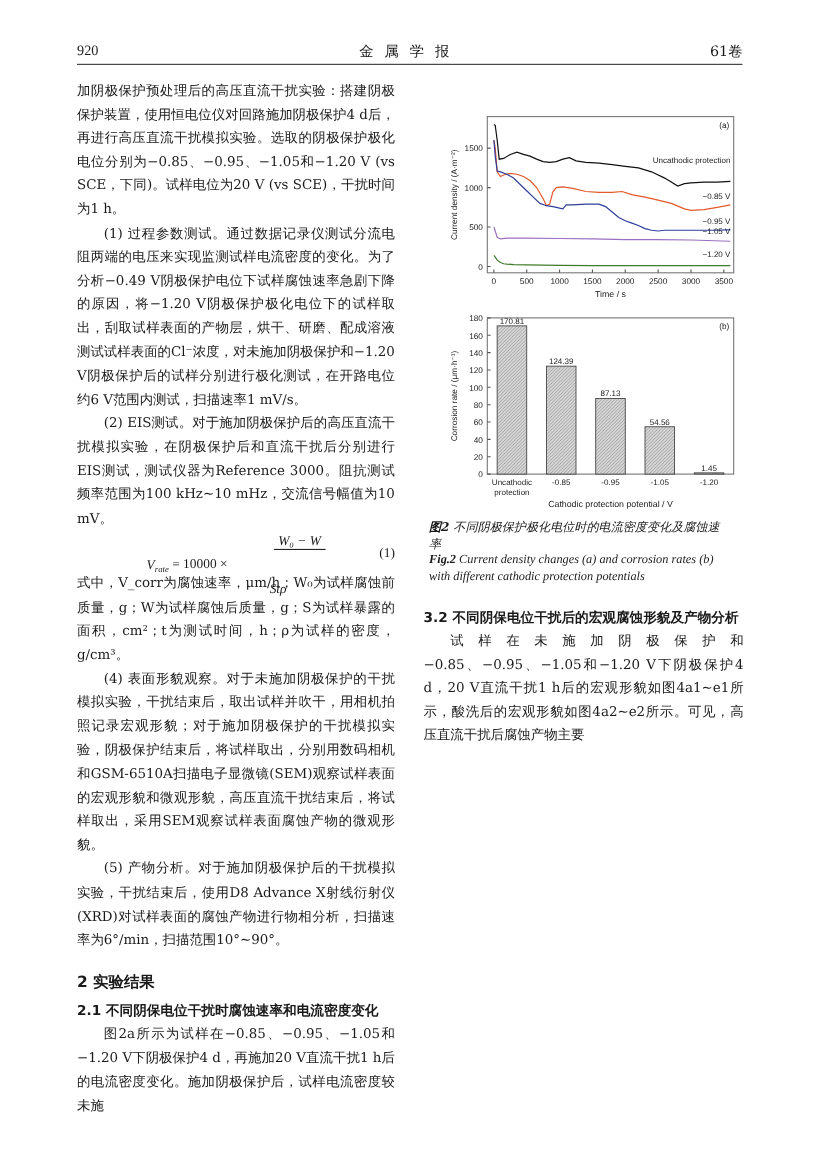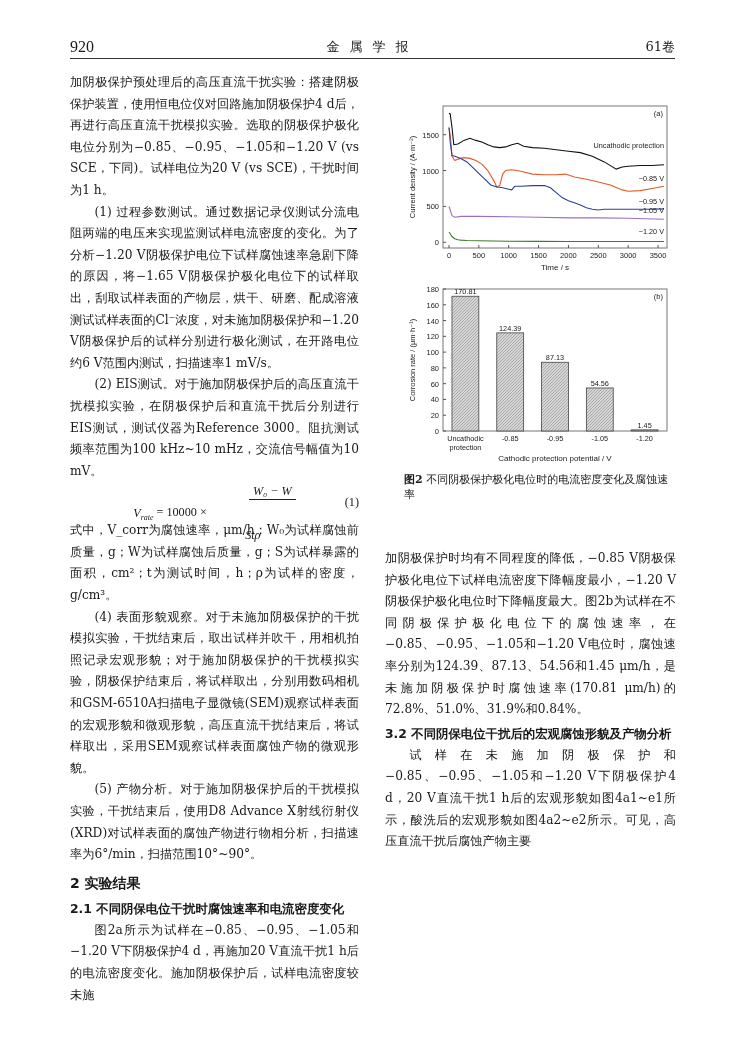--- a/index.html
+++ b/index.html
@@ -1,55 +1,55 @@
 <!DOCTYPE html>
 <html><head>
 <meta charset="utf-8">
 <style>
   html, body { margin:0; padding:0; background:#ffffff; }
   body { width:745px; height:1053px; position:relative; overflow:hidden;
          font-family:"DejaVu Serif","Liberation Serif",serif; color:#1a1a1a; }
   .header { position:absolute; left:70px; right:70px; top:38px; height:20px;
             border-bottom:1px solid #333; font-size:12px; }
-  .header .pg { position:absolute; left:0; top:0; font-family:"Liberation Serif",serif; font-size:16px; }
+  .header .pg { position:absolute; left:0; top:0; font-family:"Liberation Serif",serif; font-size:13px; }
   .header .jt { position:absolute; left:0; right:0; text-align:center; top:0; letter-spacing:10px; font-size:13px; }
   .header .vol { position:absolute; right:0; top:0; font-size:13px; }
   .col { position:absolute; font-size:12.2px; line-height:21.6px; text-align:justify; }
   .col.left { left:70px; width:289px; top:72px; }
   .col.right { left:385px; width:291px; top:548px; }
   .col p { margin:0; }
   .col p.ind { text-indent:2em; }
   .eq { text-align:center; position:relative; height:34px; margin:2px 0; font-family:"Liberation Serif",serif; font-style:italic; }
   .eq .frac { display:inline-block; vertical-align:middle; text-align:center; }
   .eq .frac .num { border-bottom:1px solid #222; padding:0 4px; line-height:15px;margin-left:39px; }
   .eq .frac .den { line-height:15px;margin-top:28px; }
   .eq .lhs { vertical-align:middle; }
   .eq .no { position:absolute; right:0; top:8px; font-style:normal; }
-  h2.sec { font-family:"DejaVu Sans","Liberation Sans",sans-serif; font-size:14px; font-weight:bold; margin:6px 0 4px 0; line-height:22px; }
+  h2.sec { font-family:"DejaVu Sans","Liberation Sans",sans-serif; font-size:14px; font-weight:bold; margin:16px 0 4px 0; line-height:22px; }
   h3.sub { font-family:"DejaVu Sans","Liberation Sans",sans-serif; font-size:12.4px; font-weight:bold; margin:2px 0 0 0; line-height:22px; }
   .fig { position:absolute; }
   .fig svg text { font-family:"Liberation Sans","DejaVu Sans",sans-serif; }
-  .caption { position:absolute; left:404px; width:270px; top:472px; font-size:11px; line-height:15px; }
+  .caption { position:absolute; left:390px; width:270px; top:472px; font-size:11px; line-height:15px;font-style:italic; }
   .caption .cn { padding-left:0; }
   .caption .cn b, .caption .en b { font-weight:bold; }
   .caption .en { font-family:"Liberation Serif",serif; font-size:11.2px; }
   sub, sup { font-size:0.65em; line-height:0; }
 </style>
 </head>
 <body>
 
 <div class="header">
   <span class="pg">920</span>
   <span class="jt">金属学报</span>
   <span class="vol">61卷</span>
 </div>
 
 <div class="col left">
   <p>加阴极保护预处理后的高压直流干扰实验：搭建阴极保护装置，使用恒电位仪对回路施加阴极保护4 d后，再进行高压直流干扰模拟实验。选取的阴极保护极化电位分别为−0.85、−0.95、−1.05和−1.20 V (vs SCE，下同)。试样电位为20 V (vs SCE)，干扰时间为1 h。</p>
-  <p class="ind">(1) 过程参数测试。通过数据记录仪测试分流电阻两端的电压来实现监测试样电流密度的变化。为了分析−1.20 V阴极保护电位下试样腐蚀速率急剧下降的原因，将−1.65 V阴极保护极化电位下的试样取出，刮取试样表面的产物层，烘干、研磨、配成溶液测试试样表面的Cl⁻浓度，对未施加阴极保护和−1.20 V阴极保护后的试样分别进行极化测试，在开路电位约6 V范围内测试，扫描速率1 mV/s。</p>
+  <p class="ind">(1) 过程参数测试。通过数据记录仪测试分流电阻两端的电压来实现监测试样电流密度的变化。为了分析−0.49 V阴极保护电位下试样腐蚀速率急剧下降的原因，将−1.20 V阴极保护极化电位下的试样取出，刮取试样表面的产物层，烘干、研磨、配成溶液测试试样表面的Cl⁻浓度，对未施加阴极保护和−1.20 V阴极保护后的试样分别进行极化测试，在开路电位约6 V范围内测试，扫描速率1 mV/s。</p>
   <p class="ind">(2) EIS测试。对于施加阴极保护后的高压直流干扰模拟实验，在阴极保护后和直流干扰后分别进行EIS测试，测试仪器为Reference 3000。阻抗测试频率范围为100 kHz~10 mHz，交流信号幅值为10 mV。</p>
   <div class="eq">
     <span class="lhs"><span>V</span><sub>rate</sub></span><span style="font-style:normal"> = 10000 × </span><span class="frac"><div class="num">W₀ − W</div><div class="den">Stρ</div></span>
     <span class="no">(1)</span>
   </div>
   <p>式中，V_corr为腐蚀速率，μm/h；W₀为试样腐蚀前质量，g；W为试样腐蚀后质量，g；S为试样暴露的面积，cm²；t为测试时间，h；ρ为试样的密度，g/cm³。</p>
   <p class="ind">(4) 表面形貌观察。对于未施加阴极保护的干扰模拟实验，干扰结束后，取出试样并吹干，用相机拍照记录宏观形貌；对于施加阴极保护的干扰模拟实验，阴极保护结束后，将试样取出，分别用数码相机和GSM-6510A扫描电子显微镜(SEM)观察试样表面的宏观形貌和微观形貌，高压直流干扰结束后，将试样取出，采用SEM观察试样表面腐蚀产物的微观形貌。</p>
   <p class="ind">(5) 产物分析。对于施加阴极保护后的干扰模拟实验，干扰结束后，使用D8 Advance X射线衍射仪(XRD)对试样表面的腐蚀产物进行物相分析，扫描速率为6°/min，扫描范围10°~90°。</p>
   <h2 class="sec">2  实验结果</h2>
   <h3 class="sub">2.1  不同阴保电位干扰时腐蚀速率和电流密度变化</h3>
@@ -145,19 +145,19 @@
       <text x="239.6" y="144.85611111111112" font-size="7.3" text-anchor="middle" fill="#222">1.45</text>
       <text x="239.6" y="158" font-size="7.3" text-anchor="middle" fill="#222">-1.20</text>
       <text x="150" y="178" font-size="8" text-anchor="middle" fill="#222">Cathodic protection potential / V</text>
       <text x="10" y="77" font-size="7.5" text-anchor="middle" fill="#222" transform="rotate(-90 10 77)">Corrosion rate / (μm·h⁻¹)</text>
       <text x="258" y="16" font-size="7.5" text-anchor="end" fill="#222">(b)</text>
     </svg>
 </div>
 
 <div class="caption">
   <div class="cn"><b>图2</b> <span>不同阴极保护极化电位时的电流密度变化及腐蚀速率</span></div>
+  <div class="en"><b>Fig.2</b> <span>Current density changes (a) and corrosion rates (b) with different cathodic protection potentials</span></div>
 </div>
 
 <div class="col right">
-  <p>加阴极保护时均有不同程度的降低，−0.85 V阴极保护极化电位下试样电流密度下降幅度最小，−1.20 V阴极保护极化电位时下降幅度最大。图2b为试样在不同阴极保护极化电位下的腐蚀速率，在−0.85、−0.95、−1.05和−1.20 V电位时，腐蚀速率分别为124.39、87.13、54.56和1.45 μm/h，是未施加阴极保护时腐蚀速率(170.81 μm/h)的72.8%、51.0%、31.9%和0.84%。</p>
   <h3 class="sub">3.2  不同阴保电位干扰后的宏观腐蚀形貌及产物分析</h3>
   <p class="ind">试样在未施加阴极保护和−0.85、−0.95、−1.05和−1.20 V下阴极保护4 d，20 V直流干扰1 h后的宏观形貌如图4a1~e1所示，酸洗后的宏观形貌如图4a2~e2所示。可见，高压直流干扰后腐蚀产物主要</p>
 </div>
 
 </body></html>

